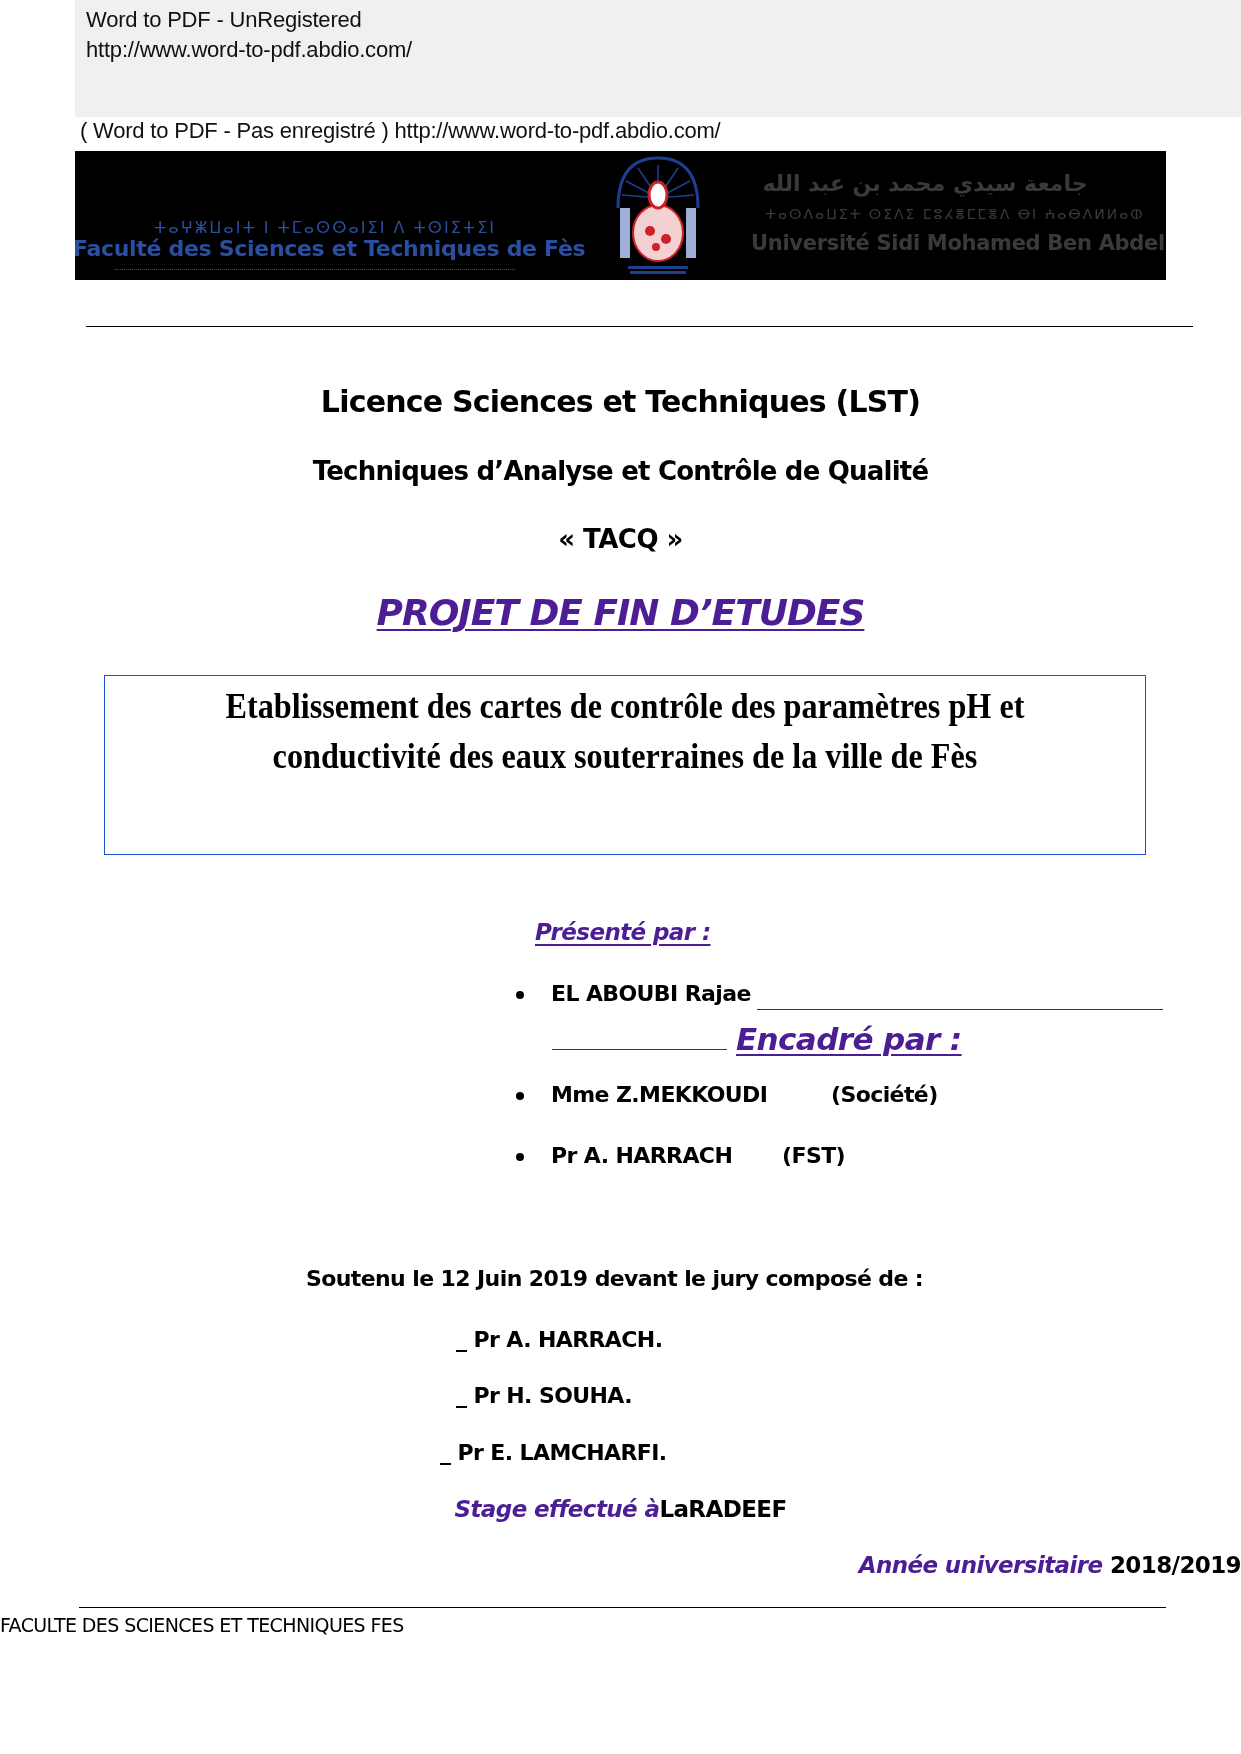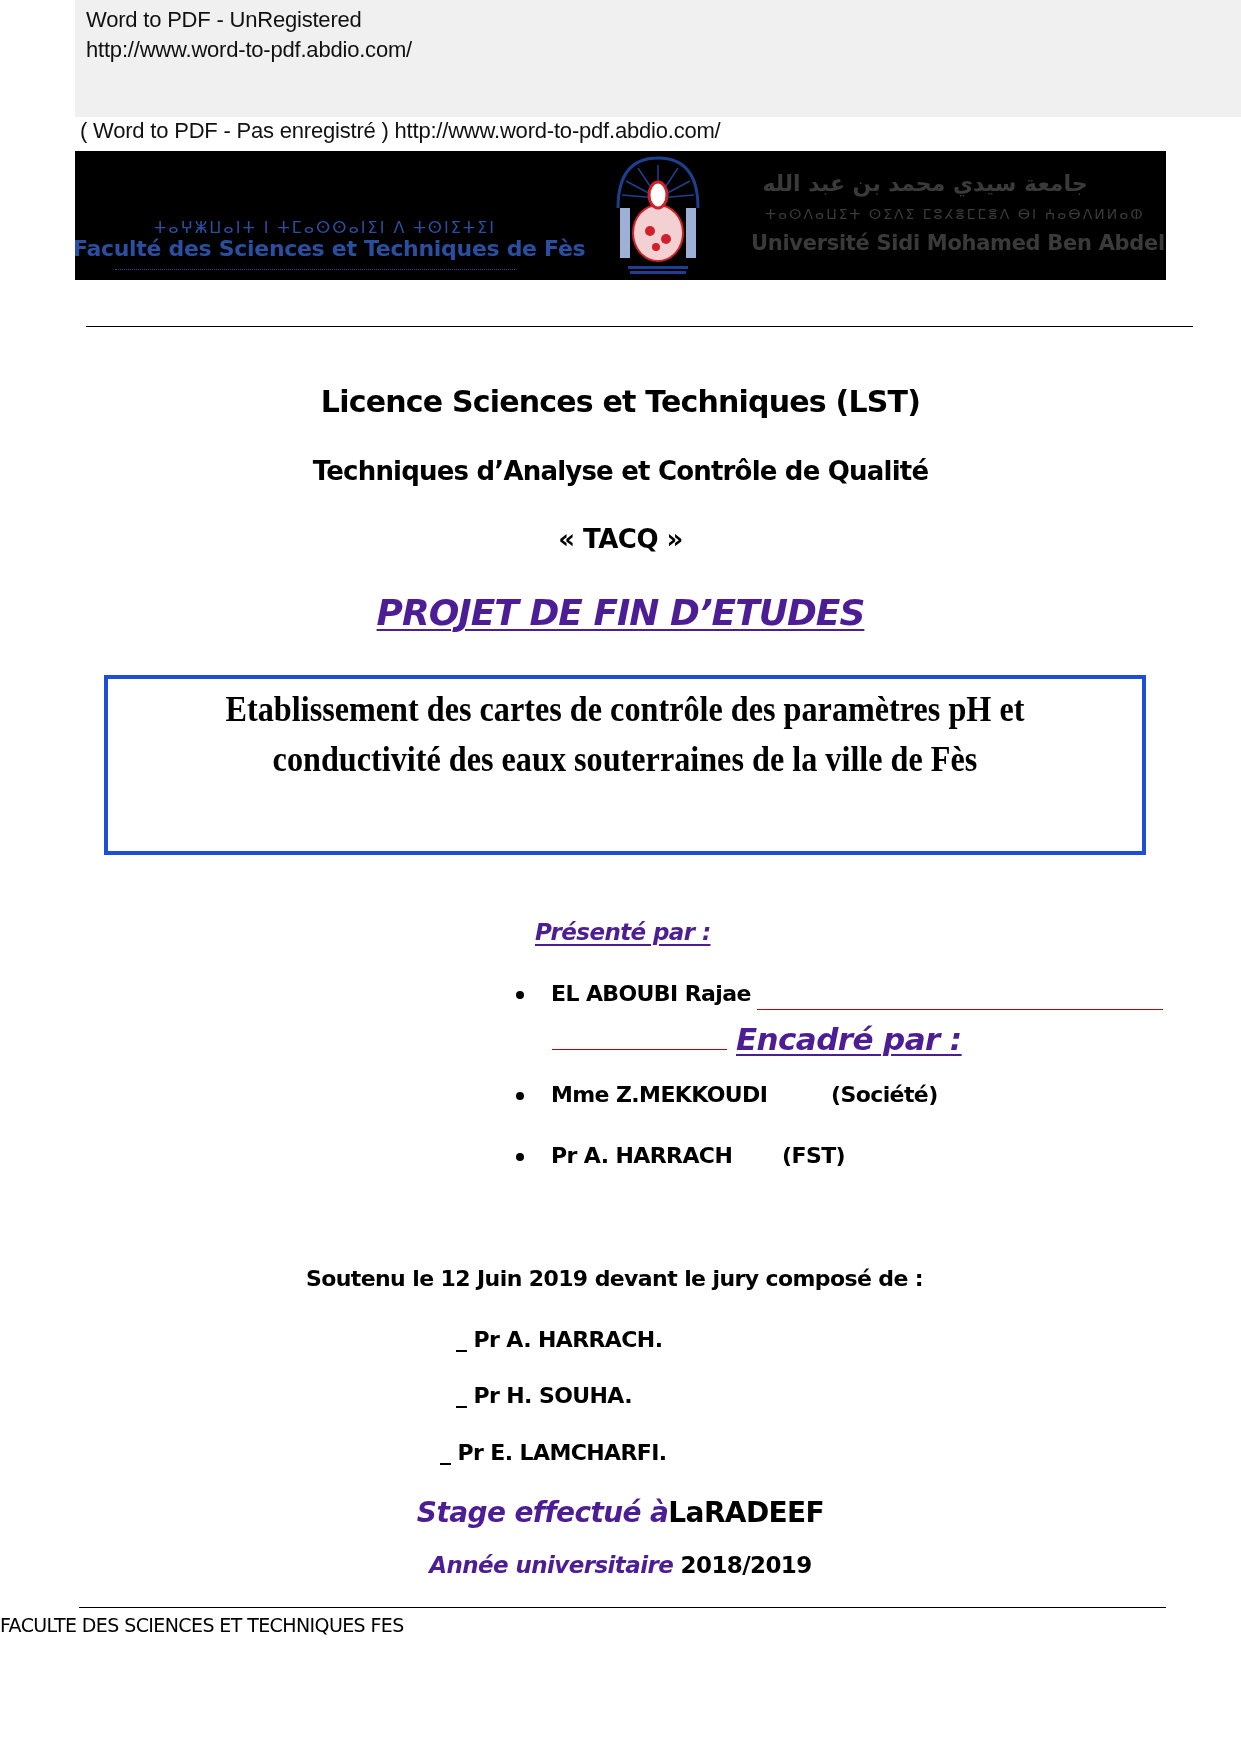--- a/index.html
+++ b/index.html
@@ -27,21 +27,21 @@
     .ban-fr { font-family: "DejaVu Sans", sans-serif; font-weight: bold; white-space: nowrap; }
     .hr { height: 0; border-top: 1.5px solid #000; }
     .title {
       font-family: "DejaVu Sans", sans-serif; font-weight: bold; text-align: center;
       left: 0; width: 1241px; white-space: nowrap;
     }
     .red { color: #4c1d95; font-style: italic; }
     .uline { text-decoration: underline; text-decoration-thickness: 2px; text-underline-offset: 4px; }
     .topic-box {
       left: 104px; top: 675px; width: 1042px; height: 180px;
-      border: 4px solid #1d4ed8; box-sizing: border-box;
+      border: 1px solid #1d4ed8; box-sizing: border-box;
     }
     .topic-text {
       font-family: "Liberation Serif", serif; font-weight: bold; font-size: 35px;
       text-align: center; line-height: 50px; margin-top: 6px;
       transform: scaleX(0.92);
     }
     .body-b {
       font-family: "DejaVu Sans", sans-serif; font-weight: bold; font-size: 22px;
       white-space: nowrap; letter-spacing: -0.6px;
     }
@@ -129,21 +129,21 @@
 
 <div class="abs bullet" style="left:516px; top:1153px;"></div>
 <div class="abs body-b" style="left:551px; top:1143px;">Pr  A. HARRACH</div>
 <div class="abs body-b" style="left:782px; top:1143px;">(FST)</div>
 
 <div class="abs body-b" style="left:306px; top:1266px;">Soutenu le 12 Juin 2019 devant le jury composé de :</div>
 <div class="abs body-b" style="left:456px; top:1327px;">_ Pr A. HARRACH.</div>
 <div class="abs body-b" style="left:456px; top:1383px;">_ Pr H. SOUHA.</div>
 <div class="abs body-b" style="left:440px; top:1440px;">_ Pr E. LAMCHARFI.</div>
 
-<div class="abs body-b" style="left:0; width:1241px; text-align:center; top:1496px; font-size:28px;">
+<div class="abs body-b" style="left:0; width:1241px; text-align:center; top:1496px; font-size:23px;">
   <span class="red">Stage effectué à</span><span>LaRADEEF</span>
 </div>
-<div class="abs body-b" style="left:0; width:1241px; text-align:center; top:1552px; font-size:23px;">
+<div class="abs body-b" style="left:0; width:1241px; text-align:right; top:1552px; font-size:23px;">
   <span class="red">Année universitaire </span><span>2018/2019</span>
 </div>
 
 <div class="abs hr" style="left:79px; top:1607px; width:1087px;"></div>
 <div class="abs footer-text" style="top:1614px;">FACULTE DES SCIENCES ET TECHNIQUES FES</div>
 
 </body></html>

